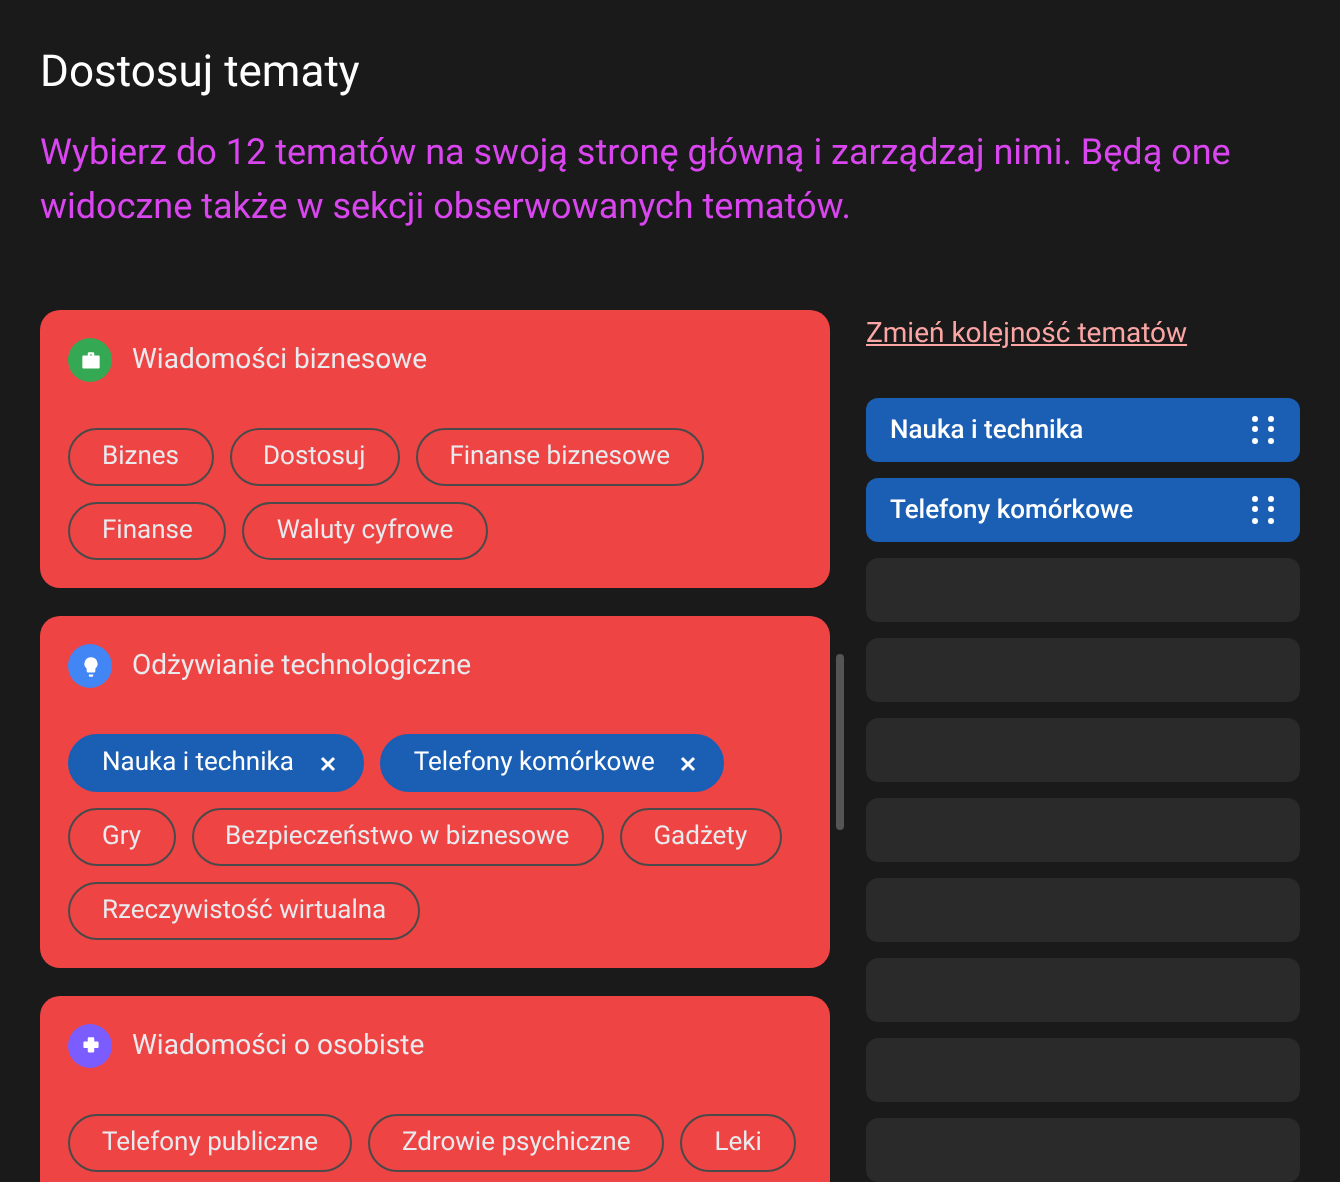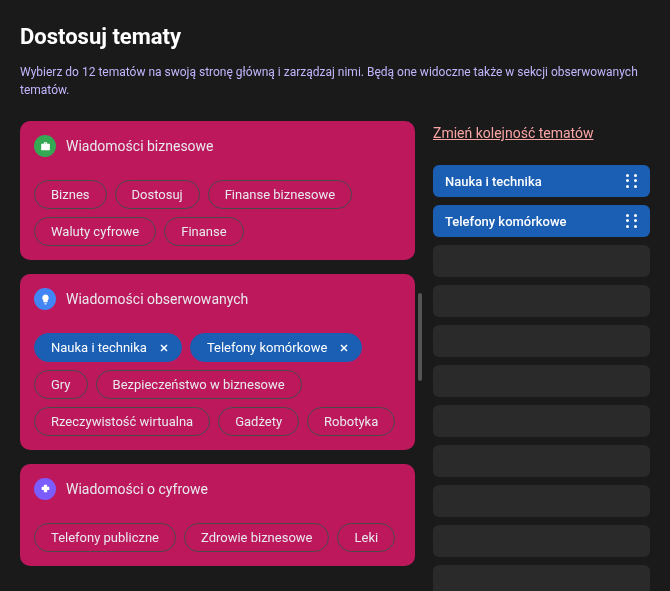--- a/index.html
+++ b/index.html
@@ -7,43 +7,43 @@
     background: #1a1a1a;
     color: #e8eaed;
     font-family: 'Google Sans', Roboto, Arial, sans-serif;
     width: 670px;
     height: 591px;
     overflow: hidden;
     padding: 24px 20px 0 20px;
   }
   .title {
     font-size: 22px;
-    font-weight: 700;
+    font-weight: 400;
     margin-bottom: 14px;
     color: #fff;
   }
   .subtitle {
-    font-size: 12px;
+    font-size: 18px;
     line-height: 1.5;
-    color: #c4b5fd;
-    margin-bottom: 22px;
+    color: #d946ef;
+    margin-bottom: 38px;
   }
   .cols {
     display: flex;
     gap: 18px;
     position: relative;
   }
   .left {
     width: 395px;
     display: flex;
     flex-direction: column;
     gap: 14px;
   }
   .card {
-    background: #be185d;
+    background: #ef4444;
     border-radius: 10px;
     padding: 14px 14px 14px 14px;
   }
   .card-header {
     display: flex;
     align-items: center;
     gap: 10px;
     margin-bottom: 12px;
   }
   .card-icon {
@@ -172,35 +172,35 @@
           <div class="chip">
             <span>Biznes</span>
           </div>
           <div class="chip">
             <span>Dostosuj</span>
           </div>
           <div class="chip">
             <span>Finanse biznesowe</span>
           </div>
           <div class="chip">
+            <span>Finanse</span>
+          </div>
+          <div class="chip">
             <span>Waluty cyfrowe</span>
-          </div>
-          <div class="chip">
-            <span>Finanse</span>
           </div>
         </div>
       </div>
       <div class="card">
         <div class="card-header">
           <div class="card-icon ic-bg-blue">
             <svg viewBox="0 0 24 24" fill="#fff">
               <path d="M12 3a6 6 0 00-4 10.5V16a1 1 0 001 1h6a1 1 0 001-1v-2.5A6 6 0 0012 3zm-2 16h4v1a1 1 0 01-1 1h-2a1 1 0 01-1-1v-1z"></path>
             </svg>
           </div>
-          <div class="card-title">Wiadomości obserwowanych</div>
+          <div class="card-title">Odżywianie technologiczne</div>
         </div>
         <div class="chips">
           <div class="chip selected">
             <span>Nauka i technika</span>
             <span class="x">
               <svg viewBox="0 0 24 24" stroke="#fff" stroke-width="3" fill="none">
                 <path d="M6 6l12 12M18 6L6 18"></path>
               </svg>
             </span>
           </div>
@@ -212,45 +212,42 @@
               </svg>
             </span>
           </div>
           <div class="chip">
             <span>Gry</span>
           </div>
           <div class="chip">
             <span>Bezpieczeństwo w biznesowe</span>
           </div>
           <div class="chip">
+            <span>Gadżety</span>
+          </div>
+          <div class="chip">
             <span>Rzeczywistość wirtualna</span>
-          </div>
-          <div class="chip">
-            <span>Gadżety</span>
-          </div>
-          <div class="chip">
-            <span>Robotyka</span>
           </div>
         </div>
       </div>
       <div class="card">
         <div class="card-header">
           <div class="card-icon ic-bg-purple">
             <svg viewBox="0 0 24 24" fill="#fff">
               <path d="M10 3h4a1 1 0 011 1v3h3a1 1 0 011 1v4a1 1 0 01-1 1h-3v3a1 1 0 01-1 1h-4a1 1 0 01-1-1v-3H6a1 1 0 01-1-1V8a1 1 0 011-1h3V4a1 1 0 011-1z"></path>
             </svg>
           </div>
-          <div class="card-title">Wiadomości o cyfrowe</div>
+          <div class="card-title">Wiadomości o osobiste</div>
         </div>
         <div class="chips">
           <div class="chip">
             <span>Telefony publiczne</span>
           </div>
           <div class="chip">
-            <span>Zdrowie biznesowe</span>
+            <span>Zdrowie psychiczne</span>
           </div>
           <div class="chip">
             <span>Leki</span>
           </div>
         </div>
       </div>
     </div>
   <div class="scrollbar"></div>
   <div class="right">
     <div class="right-title">Zmień kolejność tematów</div>

